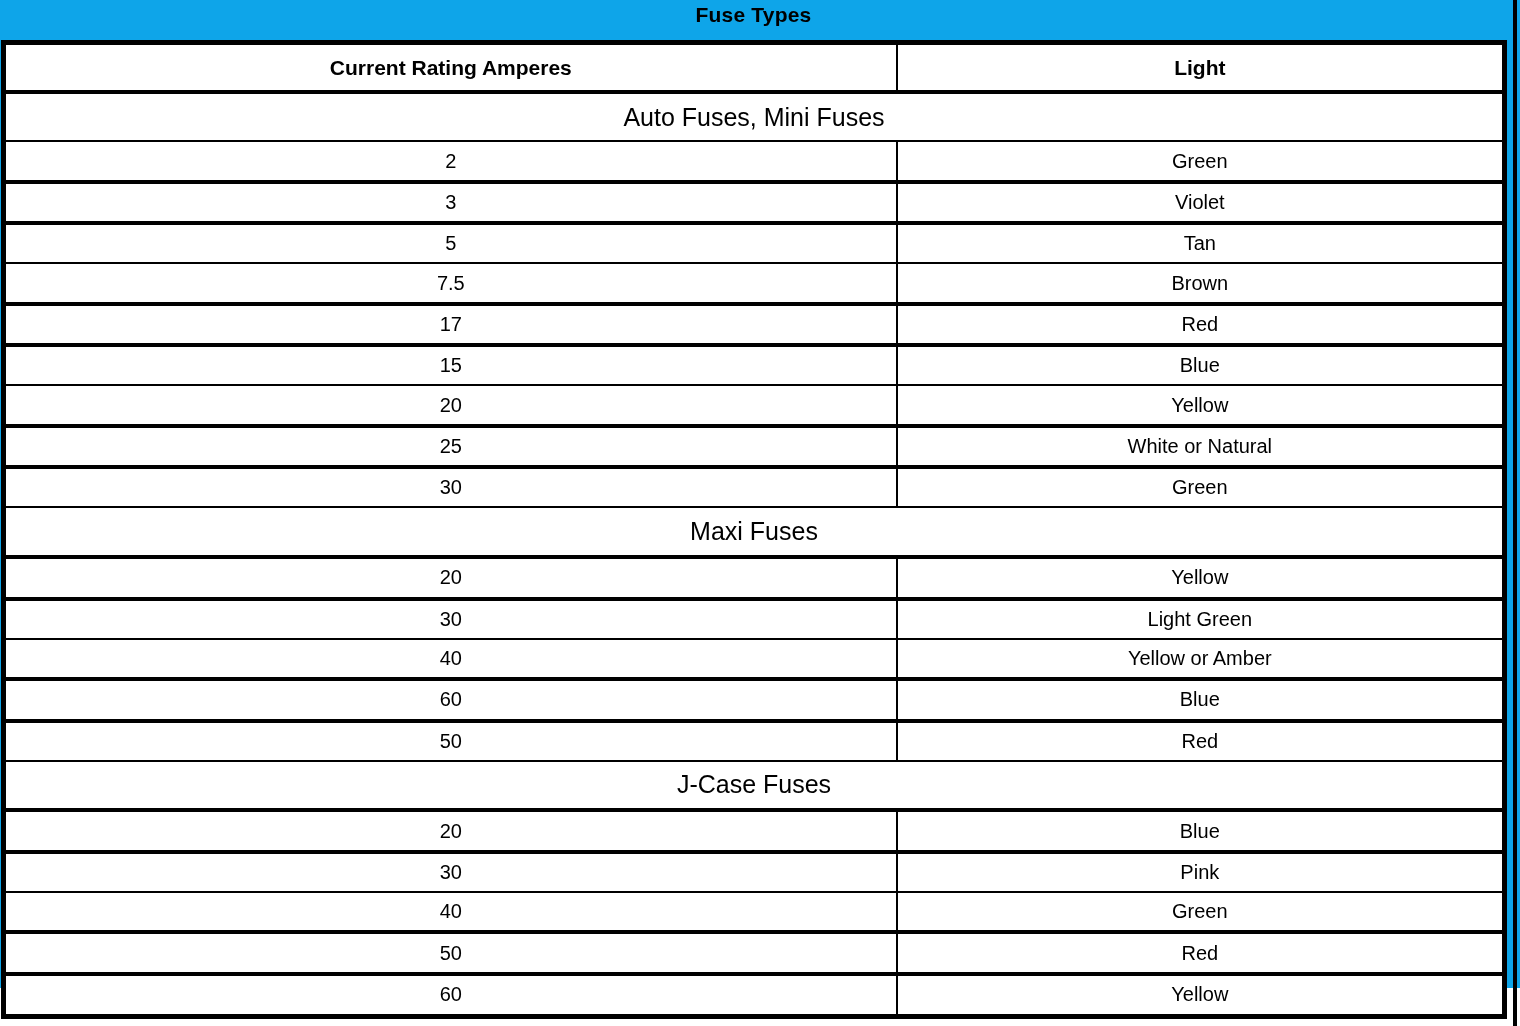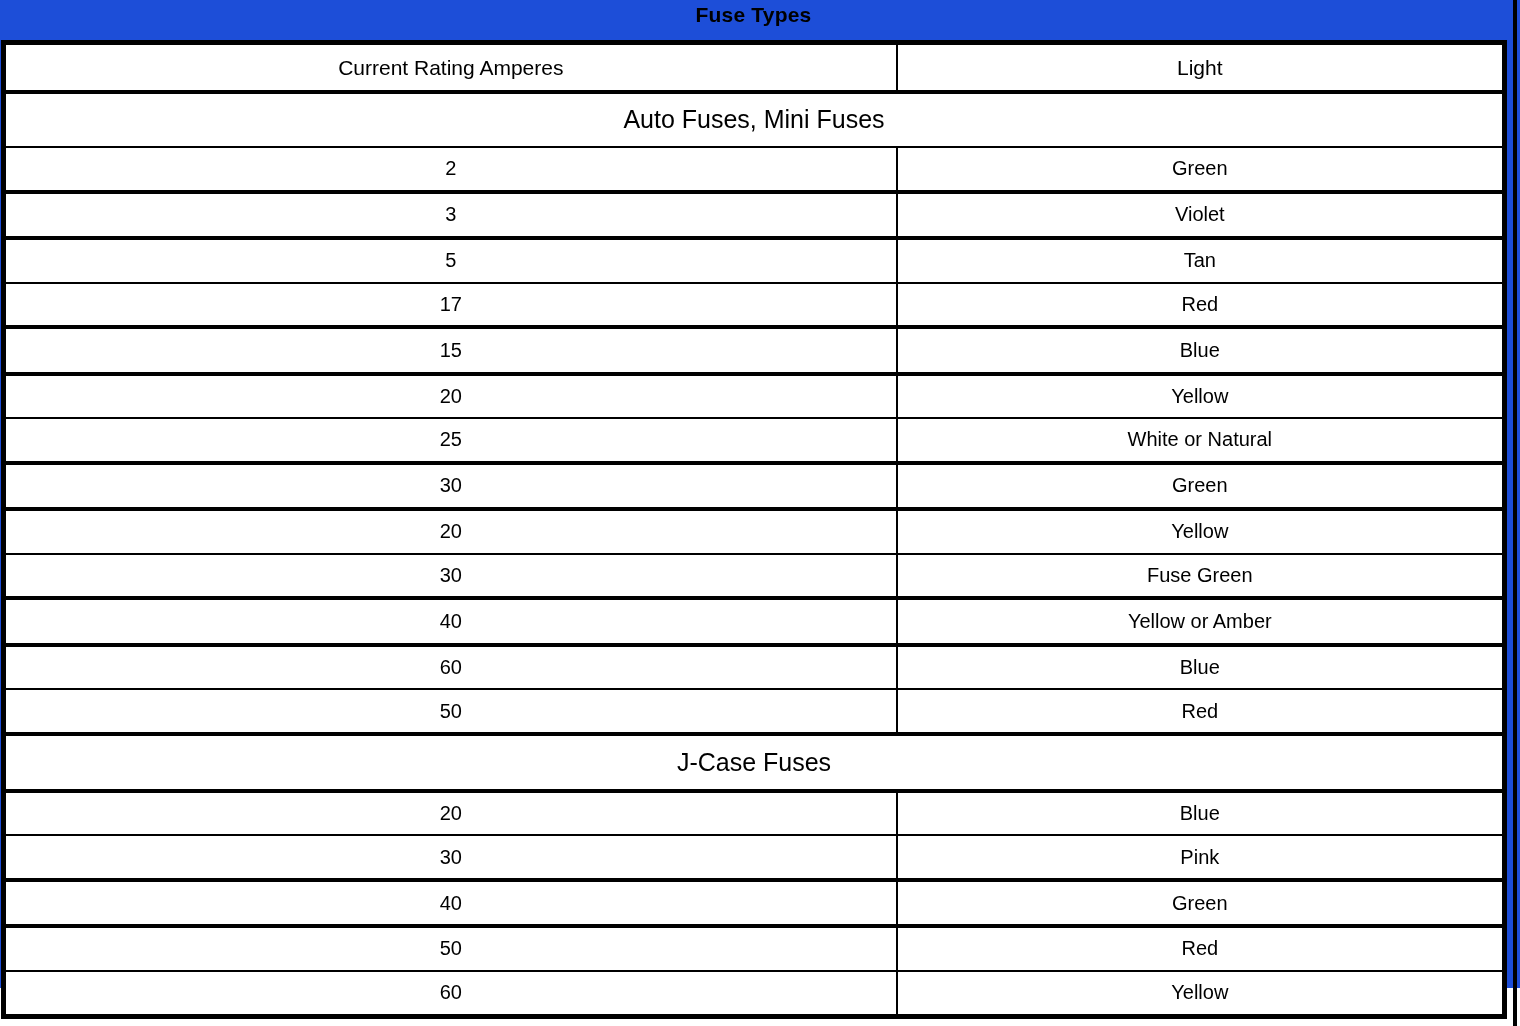--- a/index.html
+++ b/index.html
@@ -9,21 +9,21 @@
     height: 1026px;
     background: #ffffff;
     font-family: "Liberation Sans", sans-serif;
     color: #000000;
     overflow: hidden;
   }
   .page {
     position: relative;
     width: 1520px;
     height: 988px;
-    background: #1d4ed8;
+    background: #0ea5e9;
   }
   .page-title {
     width: 1507px;
     height: 40px;
     padding-top: 3px;
     box-sizing: border-box;
     text-align: center;
     font-size: 21px;
     font-weight: bold;
     letter-spacing: 0.2px;
@@ -43,21 +43,21 @@
     border-bottom: 4px solid #000000;
     text-align: center;
     vertical-align: middle;
     padding: 0;
     font-size: 20px;
     font-weight: normal;
     overflow: hidden;
   }
   .fuse-table th {
     font-size: 21px;
-    font-weight: normal;
+    font-weight: bold;
     height: 45px;
   }
   
   .fuse-table th.amp, .fuse-table td.amp {
     border-right: 2px solid #000000;
   }
   
   .fuse-table tr:nth-child(3n+2) th,
   .fuse-table tr:nth-child(3n+2) td {
     border-bottom-width: 2px;
@@ -102,20 +102,24 @@
       </tr>
       <tr>
         <td class="amp">3</td>
         <td>Violet</td>
       </tr>
       <tr>
         <td class="amp">5</td>
         <td>Tan</td>
       </tr>
       <tr>
+        <td class="amp">7.5</td>
+        <td>Brown</td>
+      </tr>
+      <tr>
         <td class="amp">17</td>
         <td>Red</td>
       </tr>
       <tr>
         <td class="amp">15</td>
         <td>Blue</td>
       </tr>
       <tr>
         <td class="amp">20</td>
         <td>Yellow</td>
@@ -123,26 +127,29 @@
       <tr>
         <td class="amp">25</td>
         <td>White or Natural</td>
       </tr>
       <tr>
         <td class="amp">30</td>
         <td>Green</td>
       </tr>
 
       <tr>
+        <td class="section" colspan="2">Maxi Fuses</td>
+      </tr>
+      <tr>
         <td class="amp">20</td>
         <td>Yellow</td>
       </tr>
       <tr>
         <td class="amp">30</td>
-        <td>Fuse Green</td>
+        <td>Light Green</td>
       </tr>
       <tr>
         <td class="amp">40</td>
         <td>Yellow or Amber</td>
       </tr>
       <tr>
         <td class="amp">60</td>
         <td>Blue</td>
       </tr>
       <tr>

